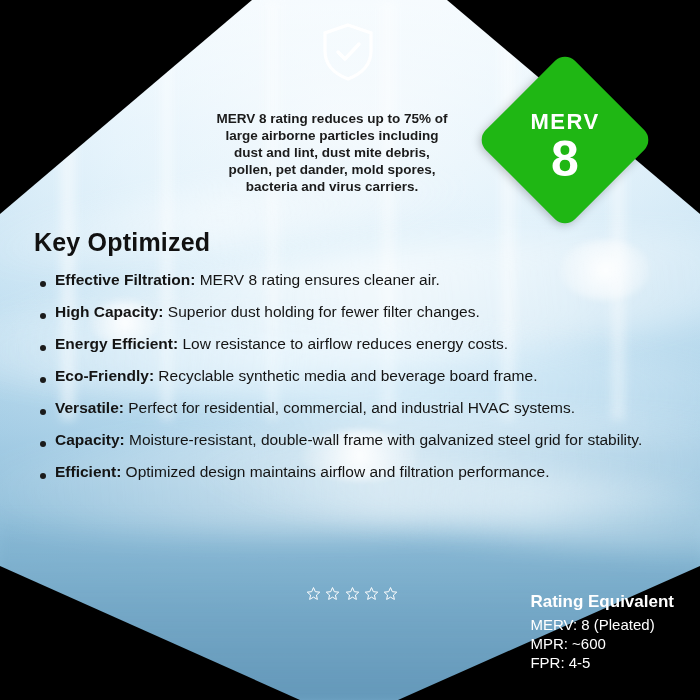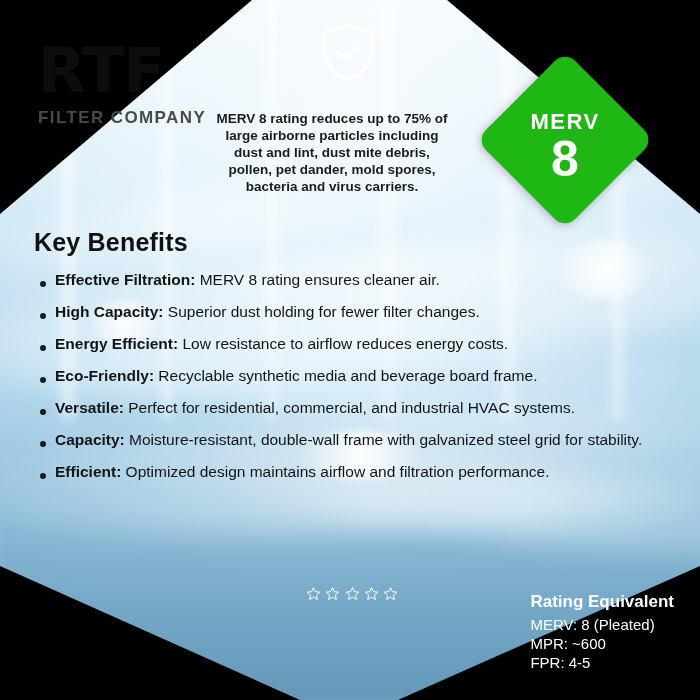--- a/index.html
+++ b/index.html
@@ -274,44 +274,40 @@
   <div class="ribbon r4"></div>
   <div class="glow" style="left:560px; top:240px; width:90px; height:60px;"></div>
   <div class="glow" style="left:90px; top:300px; width:70px; height:45px;"></div>
   <div class="glow" style="left:300px; top:430px; width:120px; height:50px;"></div>
 
   <div class="wedge-tl"></div>
   <div class="wedge-tr"></div>
   <div class="wedge-bl"></div>
   <div class="wedge-br"></div>
 
-  <div class="logo">
-    <div class="logo-main">RTF</div>
-    <div class="logo-sub">FILTER COMPANY</div>
-  </div>
 
   <div class="shield-wrap">
     <svg width="56" height="60" viewBox="0 0 56 60">
       <path d="M28 3 L51 11 L51 29 C51 43 41 52 28 57 C15 52 5 43 5 29 L5 11 Z" fill="none" stroke="#ffffff" stroke-width="3.2"></path>
       <path d="M18 30 L25 37 L39 22" fill="none" stroke="#ffffff" stroke-width="3.4" stroke-linecap="round" stroke-linejoin="round"></path>
     </svg>
   </div>
 
   <div class="top-desc">MERV 8 rating reduces up to 75% of large airborne particles including dust and lint, dust mite debris, pollen, pet dander, mold spores, bacteria and virus carriers.</div>
 
   <div class="merv-badge">
     <div class="merv-diamond"></div>
     <div class="merv-text">
       <div class="merv-label">MERV</div>
       <div class="merv-value">8</div>
     </div>
   </div>
 
   <div class="benefits">
-    <h2>Key Benefits</h2>
+    <h2>Key Optimized</h2>
 
     <div class="benefit">
       <div class="bullet"></div>
       <div class="benefit-text">
         <b>Effective Filtration:</b><span> MERV 8 rating ensures cleaner air.</span>
       </div>
     </div>
 
     <div class="benefit">
       <div class="bullet"></div>

